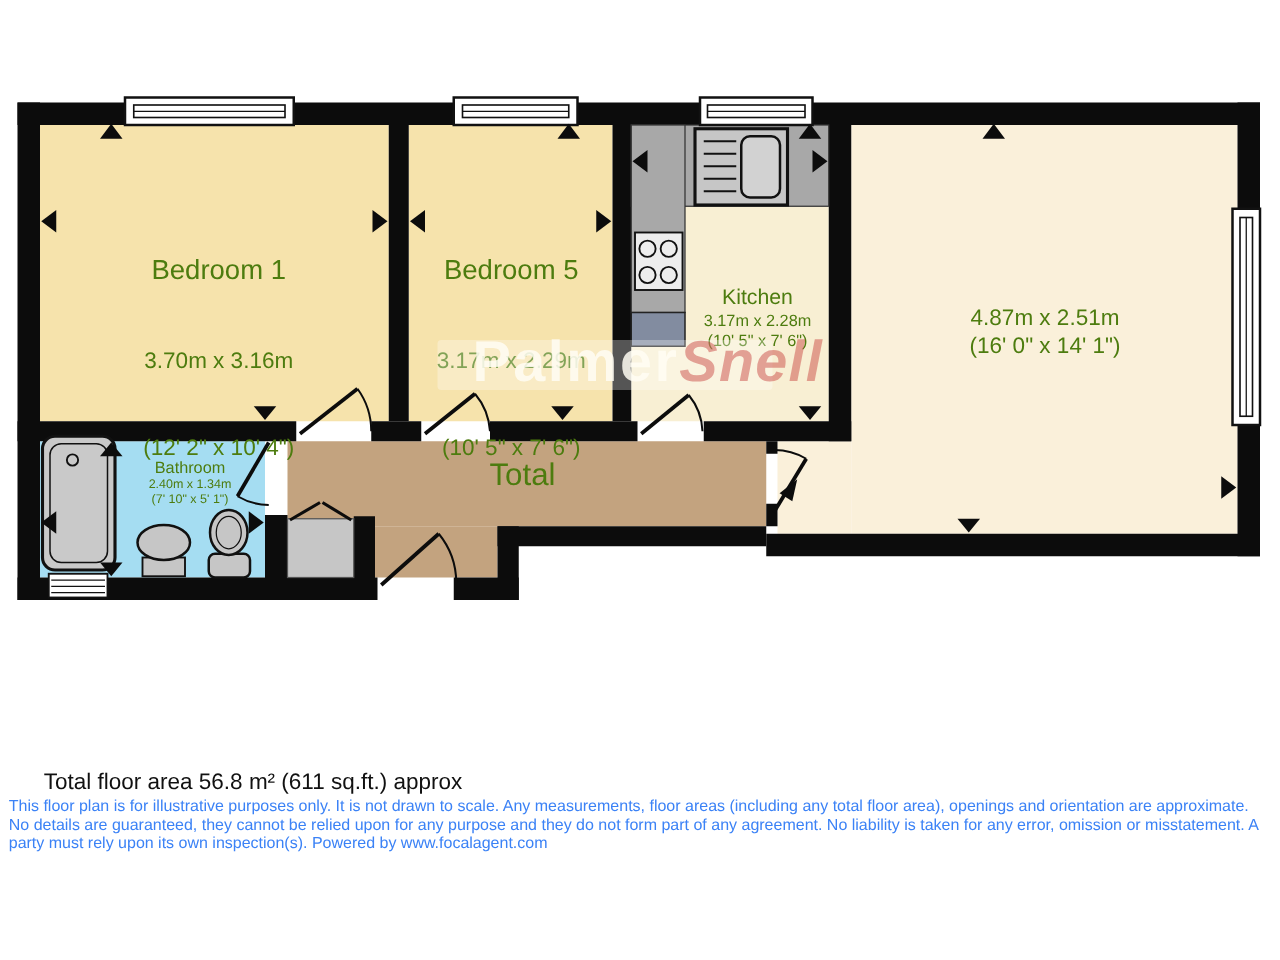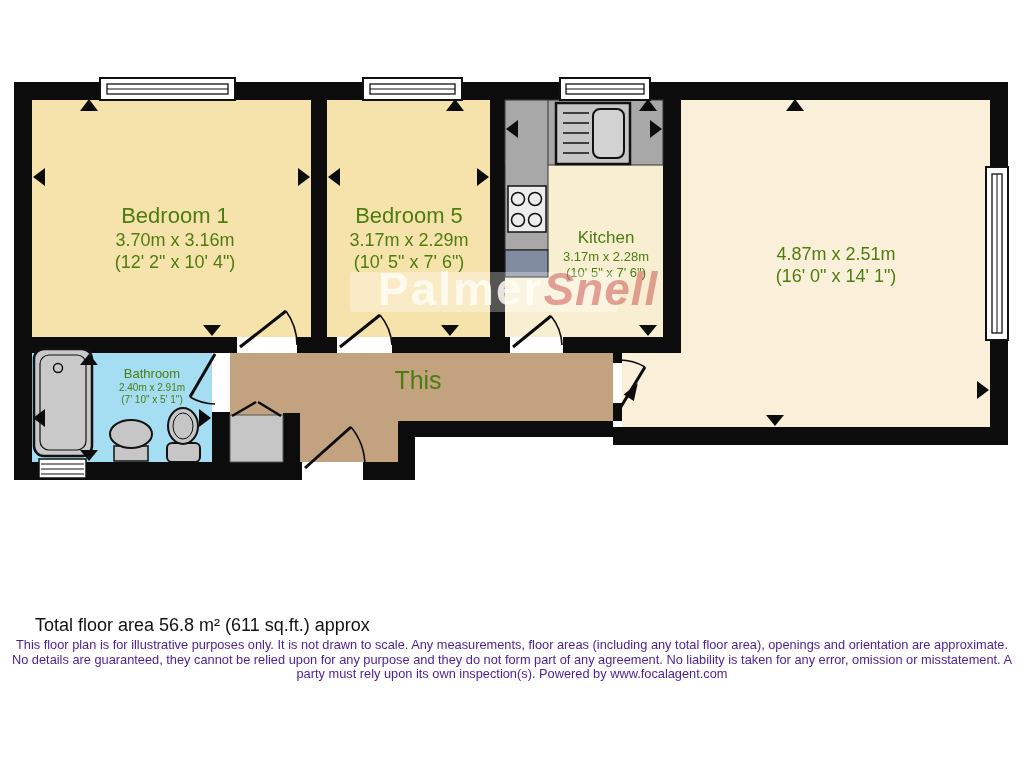--- a/index.html
+++ b/index.html
@@ -24,36 +24,36 @@
   .lbl{position:absolute;text-align:center;color:#4d7c0f;line-height:1.22;}
   .lbl .nm{display:block;}
   .lbl .dim{display:block;}
   .lbl-bed1{left:60px;top:203px;width:230px;}
   .lbl-bed2{left:330px;top:203px;width:158px;}
   .lbl-kit{left:548px;top:228px;width:116px;}
   .lbl-liv{left:700px;top:244px;width:272px;}
   .lbl-bath{left:96px;top:366px;width:112px;}
   .lbl-hall{left:360px;top:365px;width:116px;}
   .lbl-bed1 .nm,.lbl-bed2 .nm{font-size:22px;}
-  .lbl-bed1 .dim,.lbl-bed2 .dim{font-size:18px;}
+  .lbl-bed1 .dim,.lbl-bed2 .dim{font-size:18px;margin-top:48px;}
   .lbl-kit .nm{font-size:17px;}
   .lbl-kit .dim{font-size:13px;}
   .lbl-liv .nm{font-size:24px;}
   .lbl-liv .dim{font-size:18px;}
   .lbl-bath .nm{font-size:13px;}
   .lbl-bath .dim{font-size:10px;line-height:1.25;}
   .lbl-hall .nm{font-size:25px;}
   #watermark{position:absolute;left:350px;top:272px;width:268px;height:40px;
     background:rgba(255,255,255,0.30);border-radius:3px;white-space:nowrap;
     font-size:46px;font-weight:bold;line-height:34px;pointer-events:none;overflow:visible;}
   #watermark .wm1{color:rgba(255,253,243,0.85);letter-spacing:2px;margin-left:28px;}
   #watermark .wm2{color:rgba(193,42,42,0.42);font-style:italic;letter-spacing:1px;}
   #footer-total{position:absolute;left:5px;top:615px;font-size:18px;color:#111;margin-left:30px;}
-  #footer-disclaimer{position:absolute;left:7px;top:638px;width:1010px;text-align:center;
-    font-size:12.8px;line-height:1.14;color:#4c1d95;}
+  #footer-disclaimer{position:absolute;left:7px;top:638px;width:1010px;text-align:left;
+    font-size:12.8px;line-height:1.14;color:#3b82f6;}
 </style>
 </head>
 <body>
 
 <div id="stage">
 
   <div class="room room-bed" style="left:32px;top:100px;width:279px;height:237px;"></div>
   <div class="room room-bed" style="left:327px;top:100px;width:163px;height:237px;"></div>
   <div class="room room-kit" style="left:505px;top:100px;width:158px;height:237px;"></div>
   <div class="room room-liv" style="left:681px;top:100px;width:309px;height:327px;"></div>
@@ -226,25 +226,25 @@
     <span class="nm">Kitchen</span>
     <span class="dim">3.17m x 2.28m</span>
     <span class="dim">(10' 5" x 7' 6")</span>
   </div>
   <div class="lbl lbl-liv">
     <span class="dim">4.87m x 2.51m</span>
     <span class="dim">(16' 0" x 14' 1")</span>
   </div>
   <div class="lbl lbl-bath">
     <span class="nm">Bathroom</span>
-    <span class="dim">2.40m x 2.91m</span>
+    <span class="dim">2.40m x 1.34m</span>
     <span class="dim">(7' 10" x 5' 1")</span>
   </div>
   <div class="lbl lbl-hall">
-    <span class="nm">This</span>
+    <span class="nm">Total</span>
   </div>
 
   <div id="watermark">
     <span class="wm1">Palmer</span><span class="wm2">Snell</span>
   </div>
 
   <div id="footer-total">Total floor area 56.8 m² (611 sq.ft.) approx</div>
   <div id="footer-disclaimer">This floor plan is for illustrative purposes only. It is not drawn to scale. Any measurements, floor areas (including any total floor area), openings and orientation are approximate. No details are guaranteed, they cannot be relied upon for any purpose and they do not form part of any agreement. No liability is taken for any error, omission or misstatement. A party must rely upon its own inspection(s). Powered by www.focalagent.com</div>
 
 </div>

